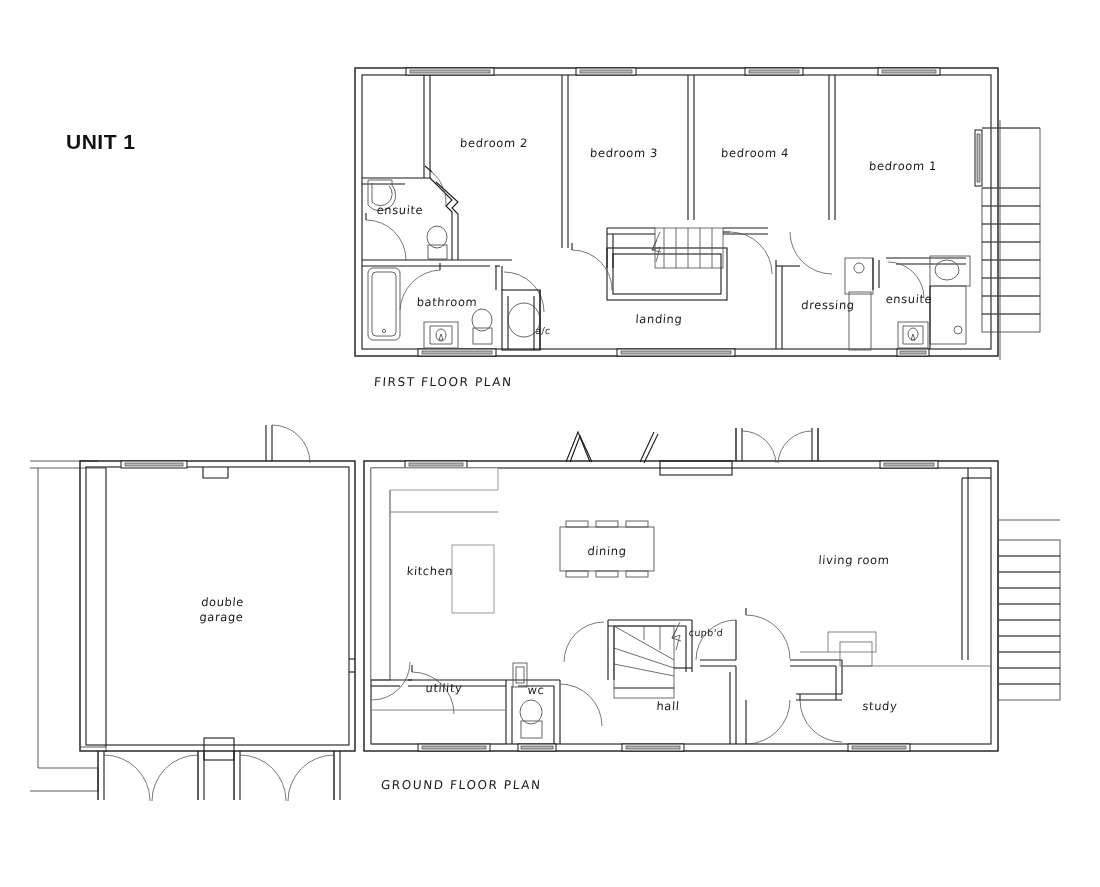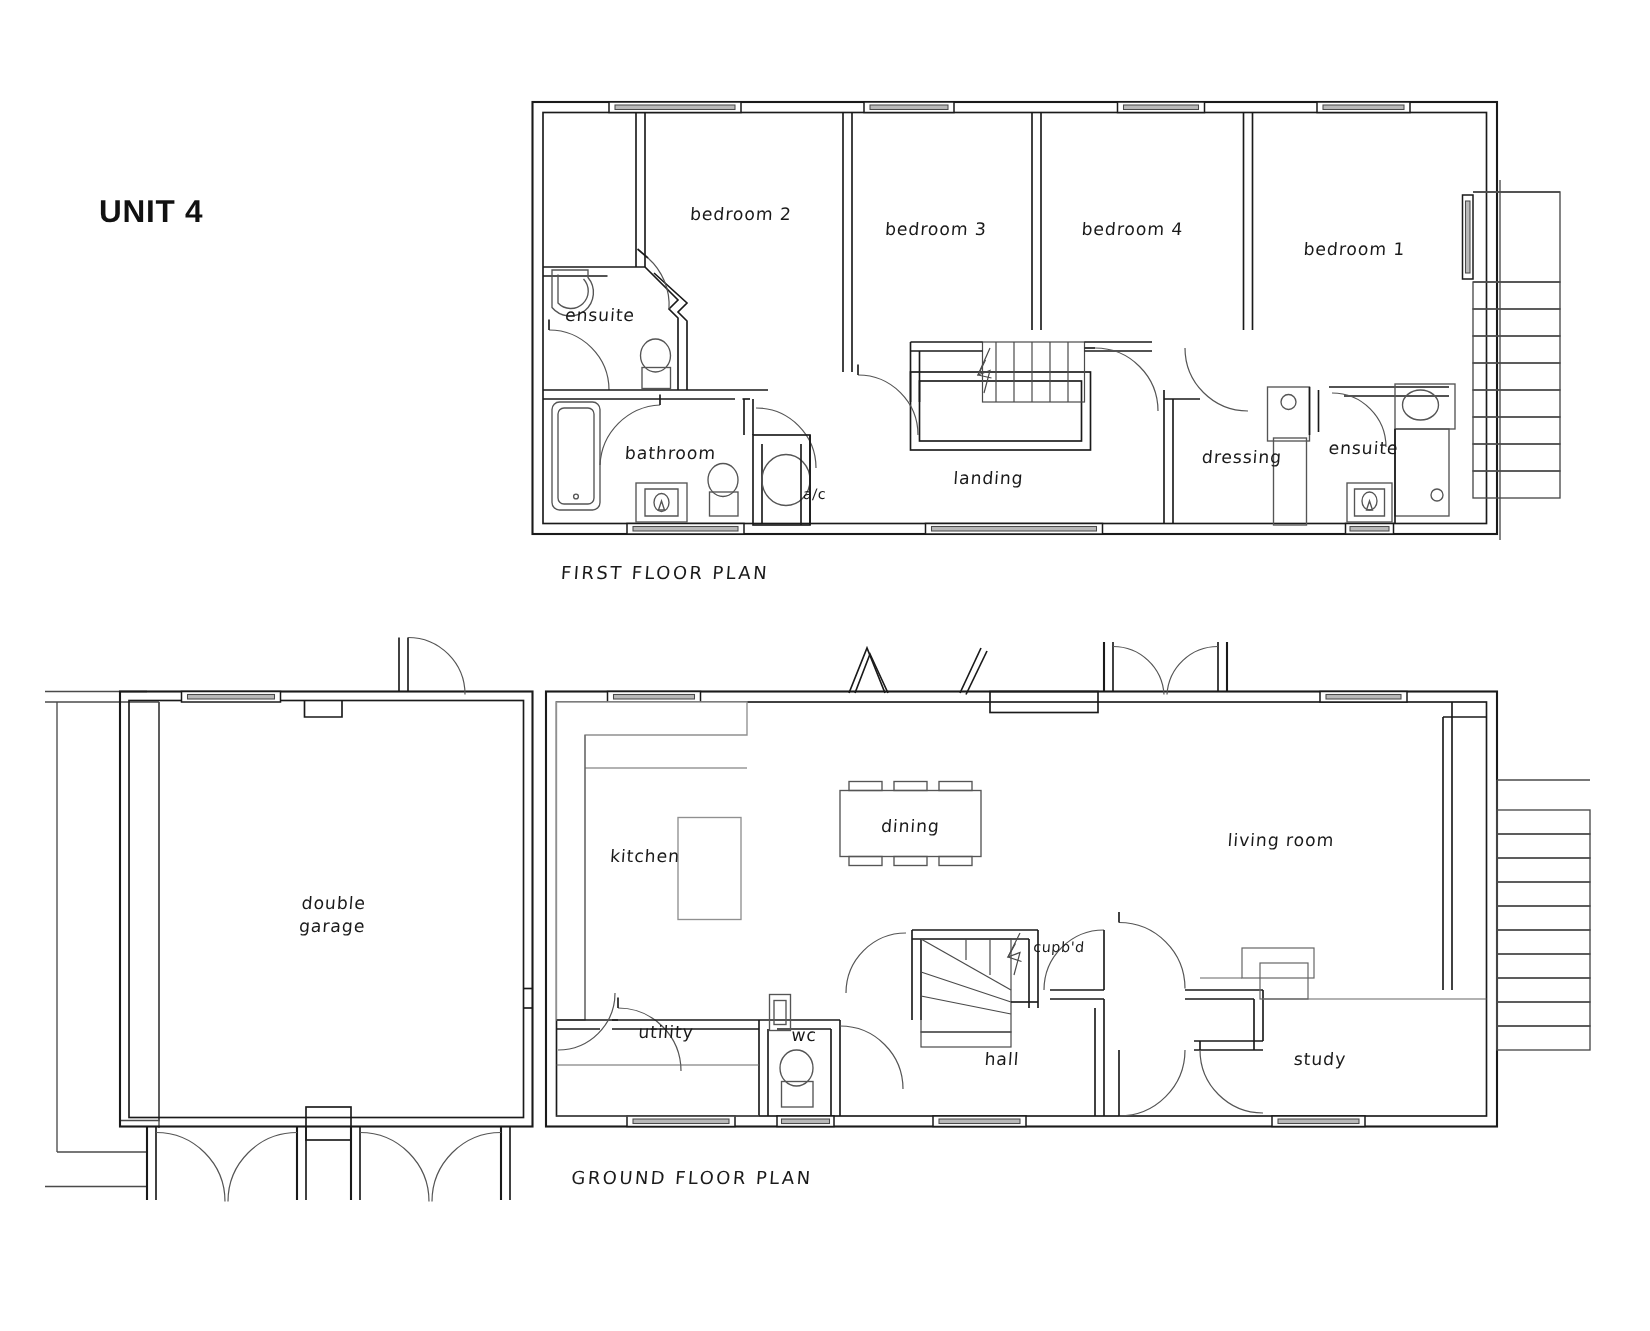--- a/index.html
+++ b/index.html
@@ -467,21 +467,21 @@
       <g>
         <path class="w" d="M968 468 L968 660"></path>
         <path class="w" d="M962 478 L962 660"></path>
         <path class="w" d="M962 478 L991 478"></path>
       </g>
 
     </g>
 
   </svg>
 
-  <div class="unit-title">UNIT 4</div>
+  <div class="unit-title">UNIT 1</div>
 
   <div class="room-label" style="left:494px; top:143px;">bedroom 2</div>
   <div class="room-label" style="left:624px; top:153px;">bedroom 3</div>
   <div class="room-label" style="left:755px; top:153px;">bedroom 4</div>
   <div class="room-label" style="left:903px; top:166px;">bedroom 1</div>
   <div class="room-label" style="left:400px; top:210px;">ensuite</div>
   <div class="room-label" style="left:447px; top:302px;">bathroom</div>
   <div class="tiny-label" style="left:543px; top:330px;">a/c</div>
   <div class="room-label" style="left:659px; top:319px;">landing</div>
   <div class="room-label" style="left:828px; top:305px;">dressing</div>

